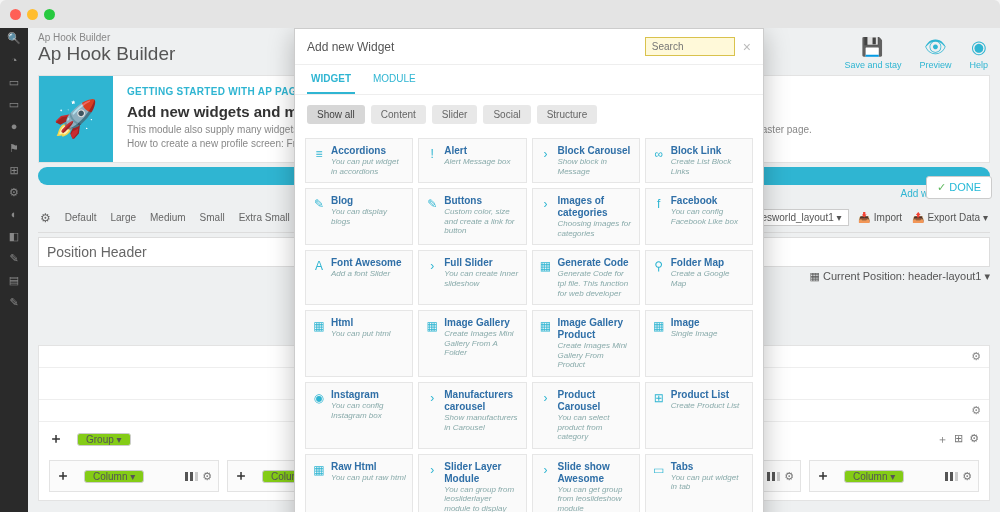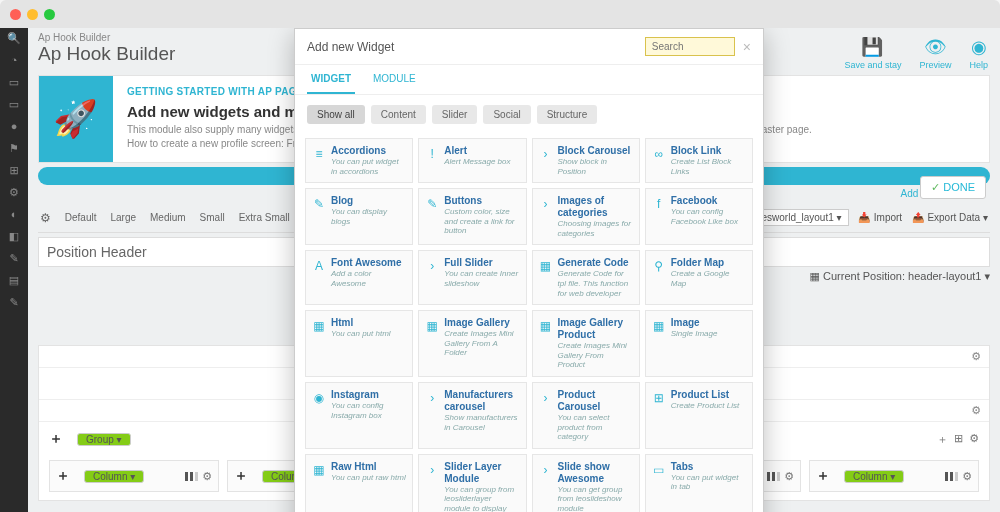--- a/index.html
+++ b/index.html
@@ -26,21 +26,21 @@
   .hero { margin: 4px 10px; background: #fff; border: 1px solid #e3e3e3; display: flex; }
   .hero-rocket { width: 74px; background: #2fb5d2; display:flex; align-items:center; justify-content:center; color:#fff; font-size:36px; }
   .hero-body { flex:1; padding: 10px 14px; }
   .hero-body h4 { color:#2fb5d2; font-size:10px; letter-spacing:.3px; font-weight:600; margin-bottom:6px; }
   .hero-body h3 { font-size:15px; color:#333; font-weight:600; margin-bottom:4px; }
   .hero-body p { font-size:10px; color:#888; margin-bottom:3px; }
 
   .bluebar { margin: 2px 10px 4px; height: 18px; background:#2fb5d2; border-radius: 9px; position:relative; }
   .bluebar .caption { position:absolute; right:40px; bottom:-14px; font-size:10px; color:#2fb5d2; }
 
-  .donebtn { position:absolute; right:14px; top:148px; background:#fff; border:1px solid #ccc; border-radius:3px; padding:4px 10px; font-size:11px; color:#25b9d7; }
+  .donebtn { position:absolute; right:8px; top:148px; background:#fff; border:1px solid #ccc; border-radius:3px; padding:4px 10px; font-size:11px; color:#25b9d7; }
   .donebtn::before { content:"✓ "; color:#5cb85c; }
 
   .tabs-row { margin:18px 10px 0; border-bottom:1px solid #ddd; display:flex; align-items:center; padding:6px 2px; gap:14px; font-size:10px; color:#666; }
   .tabs-row .gear { font-size:12px; color:#666; }
   .tabs-row .rightctl { margin-left:auto; display:flex; gap:10px; align-items:center; color:#555; }
   .rightctl .drop { background:#fff; border:1px solid #ccc; padding:2px 6px; font-size:10px; }
 
   .poshdr { margin:4px 10px 0; border:1px solid #ddd; background:#fff; padding:6px 8px; font-size:14px; color:#666; display:flex; }
 
   .panel { margin:6px 10px 0; background:#fff; border:1px solid #e3e3e3; }
@@ -260,21 +260,21 @@
               <div class="wic">!</div>
               <div class="wbody">
                 <div class="wt">Alert</div>
                 <div class="wd">Alert Message box</div>
               </div>
             </div>
             <div class="wcard">
               <div class="wic">›</div>
               <div class="wbody">
                 <div class="wt">Block Carousel</div>
-                <div class="wd">Show block in Position</div>
+                <div class="wd">Show block in Message</div>
               </div>
             </div>
             <div class="wcard">
               <div class="wic">∞</div>
               <div class="wbody">
                 <div class="wt">Block Link</div>
                 <div class="wd">Create List Block Links</div>
               </div>
             </div>
             <div class="wcard">
@@ -302,21 +302,21 @@
               <div class="wic">f</div>
               <div class="wbody">
                 <div class="wt">Facebook</div>
                 <div class="wd">You can config Facebook Like box</div>
               </div>
             </div>
             <div class="wcard">
               <div class="wic">A</div>
               <div class="wbody">
                 <div class="wt">Font Awesome</div>
-                <div class="wd">Add a color Awesome</div>
+                <div class="wd">Add a font Slider</div>
               </div>
             </div>
             <div class="wcard">
               <div class="wic">›</div>
               <div class="wbody">
                 <div class="wt">Full Slider</div>
                 <div class="wd">You can create Inner slideshow</div>
               </div>
             </div>
             <div class="wcard">

